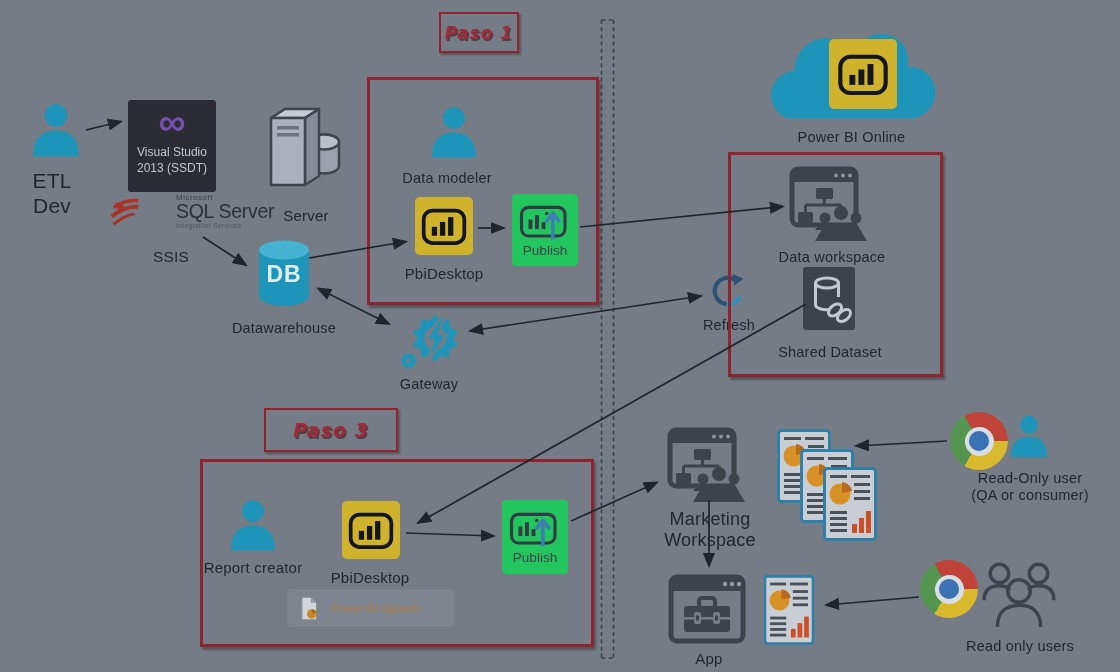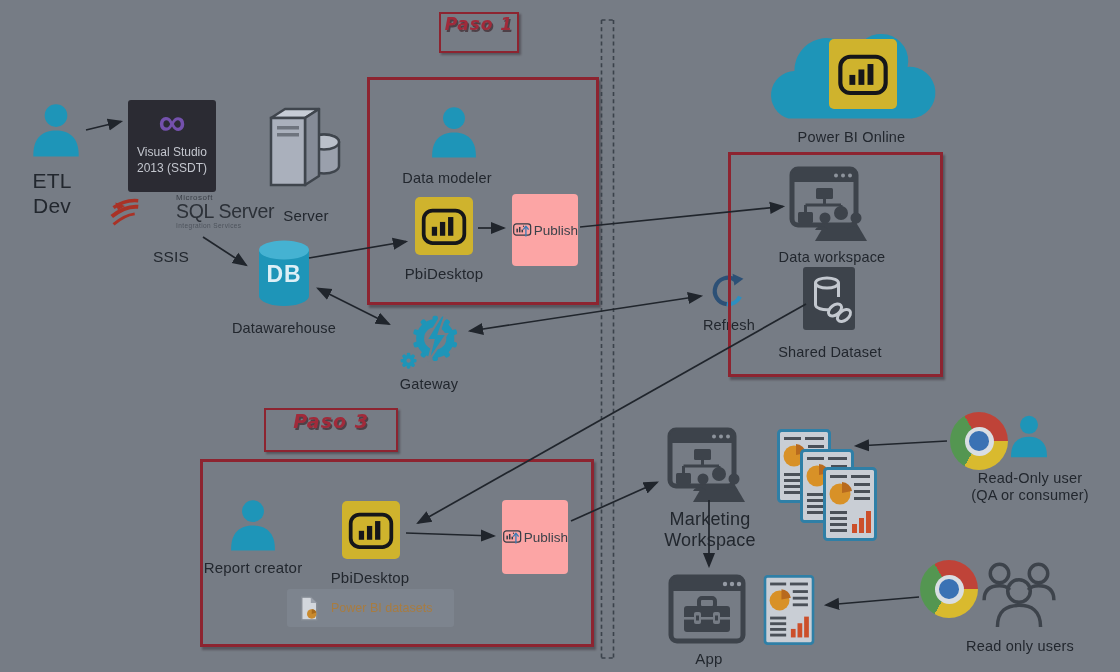--- a/index.html
+++ b/index.html
@@ -12,34 +12,34 @@
   .lbl{
     position:absolute;color:#22272e;font-size:14.5px;line-height:1.18;
     text-align:center;letter-spacing:0.2px;
   }
   .stepbox{
     position:absolute;border:3px solid #8d2430;z-index:3;
     box-shadow:2px 3px 2px rgba(30,18,22,0.35);
   }
   .pasotitle{
     position:absolute;border:2.5px solid #8d2430;z-index:3;
-    display:flex;justify-content:center;
+    display:flex;align-items:center;justify-content:center;
     color:#a12a3a;font-family:"DejaVu Sans",sans-serif;
     font-weight:bold;font-style:italic;font-size:17px;letter-spacing:1px;
     text-shadow:1.5px 1.5px 0 rgba(45,14,20,0.55);
     box-shadow:2px 2px 2px rgba(30,18,22,0.35);
   }
   .icon{position:absolute;z-index:2;}
   .pbisq{
     position:absolute;z-index:2;background:#cfb32d;border-radius:5px;
     display:flex;align-items:center;justify-content:center;
   }
   .chip{
-    position:absolute;z-index:2;background:#fca5a5;border-radius:4px;
-    display:flex;flex-direction:row;align-items:center;justify-content:center;gap:0;
+    position:absolute;z-index:2;background:#22c55e;border-radius:4px;
+    display:flex;flex-direction:column;align-items:center;justify-content:center;gap:0;
   }
   .chip .pub-label{color:#3c424a;font-size:13.5px;}
   .vsbox{
     position:absolute;z-index:2;background:#2b2b33;border-radius:3px;
     display:flex;flex-direction:column;align-items:center;
   }
   .vsglyph{color:#7451ad;font-size:38px;font-weight:bold;line-height:44px;}
   .vstext{color:#c3c6ce;font-size:12px;text-align:center;line-height:1.35;}
   .sqltext .brand{color:#3a3f47;font-size:8px;letter-spacing:0.5px;}
   .sqltext .name{color:#2c3138;font-size:19.5px;letter-spacing:-0.3px;line-height:1;}
@@ -51,21 +51,21 @@
   .chrome{
     position:absolute;z-index:2;border-radius:50%;
     background:conic-gradient(from 90deg,#d9ba2e 0 120deg,#549651 120deg 240deg,#bf4338 240deg 360deg);
   }
   .chrome::before{content:"";position:absolute;inset:25%;background:#d9dee3;border-radius:50%;}
   .chrome::after{content:"";position:absolute;inset:33%;background:#3a72b4;border-radius:50%;}
   .dsetchip{
     position:absolute;z-index:2;background:#7d848e;border-radius:3px;
     display:flex;align-items:center;gap:12px;padding-left:12px;box-sizing:border-box;
   }
-  .dsetchip span{color:#a87c40;font-size:12.5px;}
+  .dsetchip span{color:#a87c40;font-size:12.5px;font-family:Liberation Serif, serif;}
   #overlay{position:absolute;left:0;top:0;z-index:5;pointer-events:none;}
   #overlay line{stroke:#20252c;stroke-width:1.7;}
   .dash{fill:none;stroke:#3b424b;stroke-width:1.6;stroke-dasharray:4 3.2;}
   svg{display:block;}
 </style>
 </head>
 <body>
 
 <div id="canvas">
 

